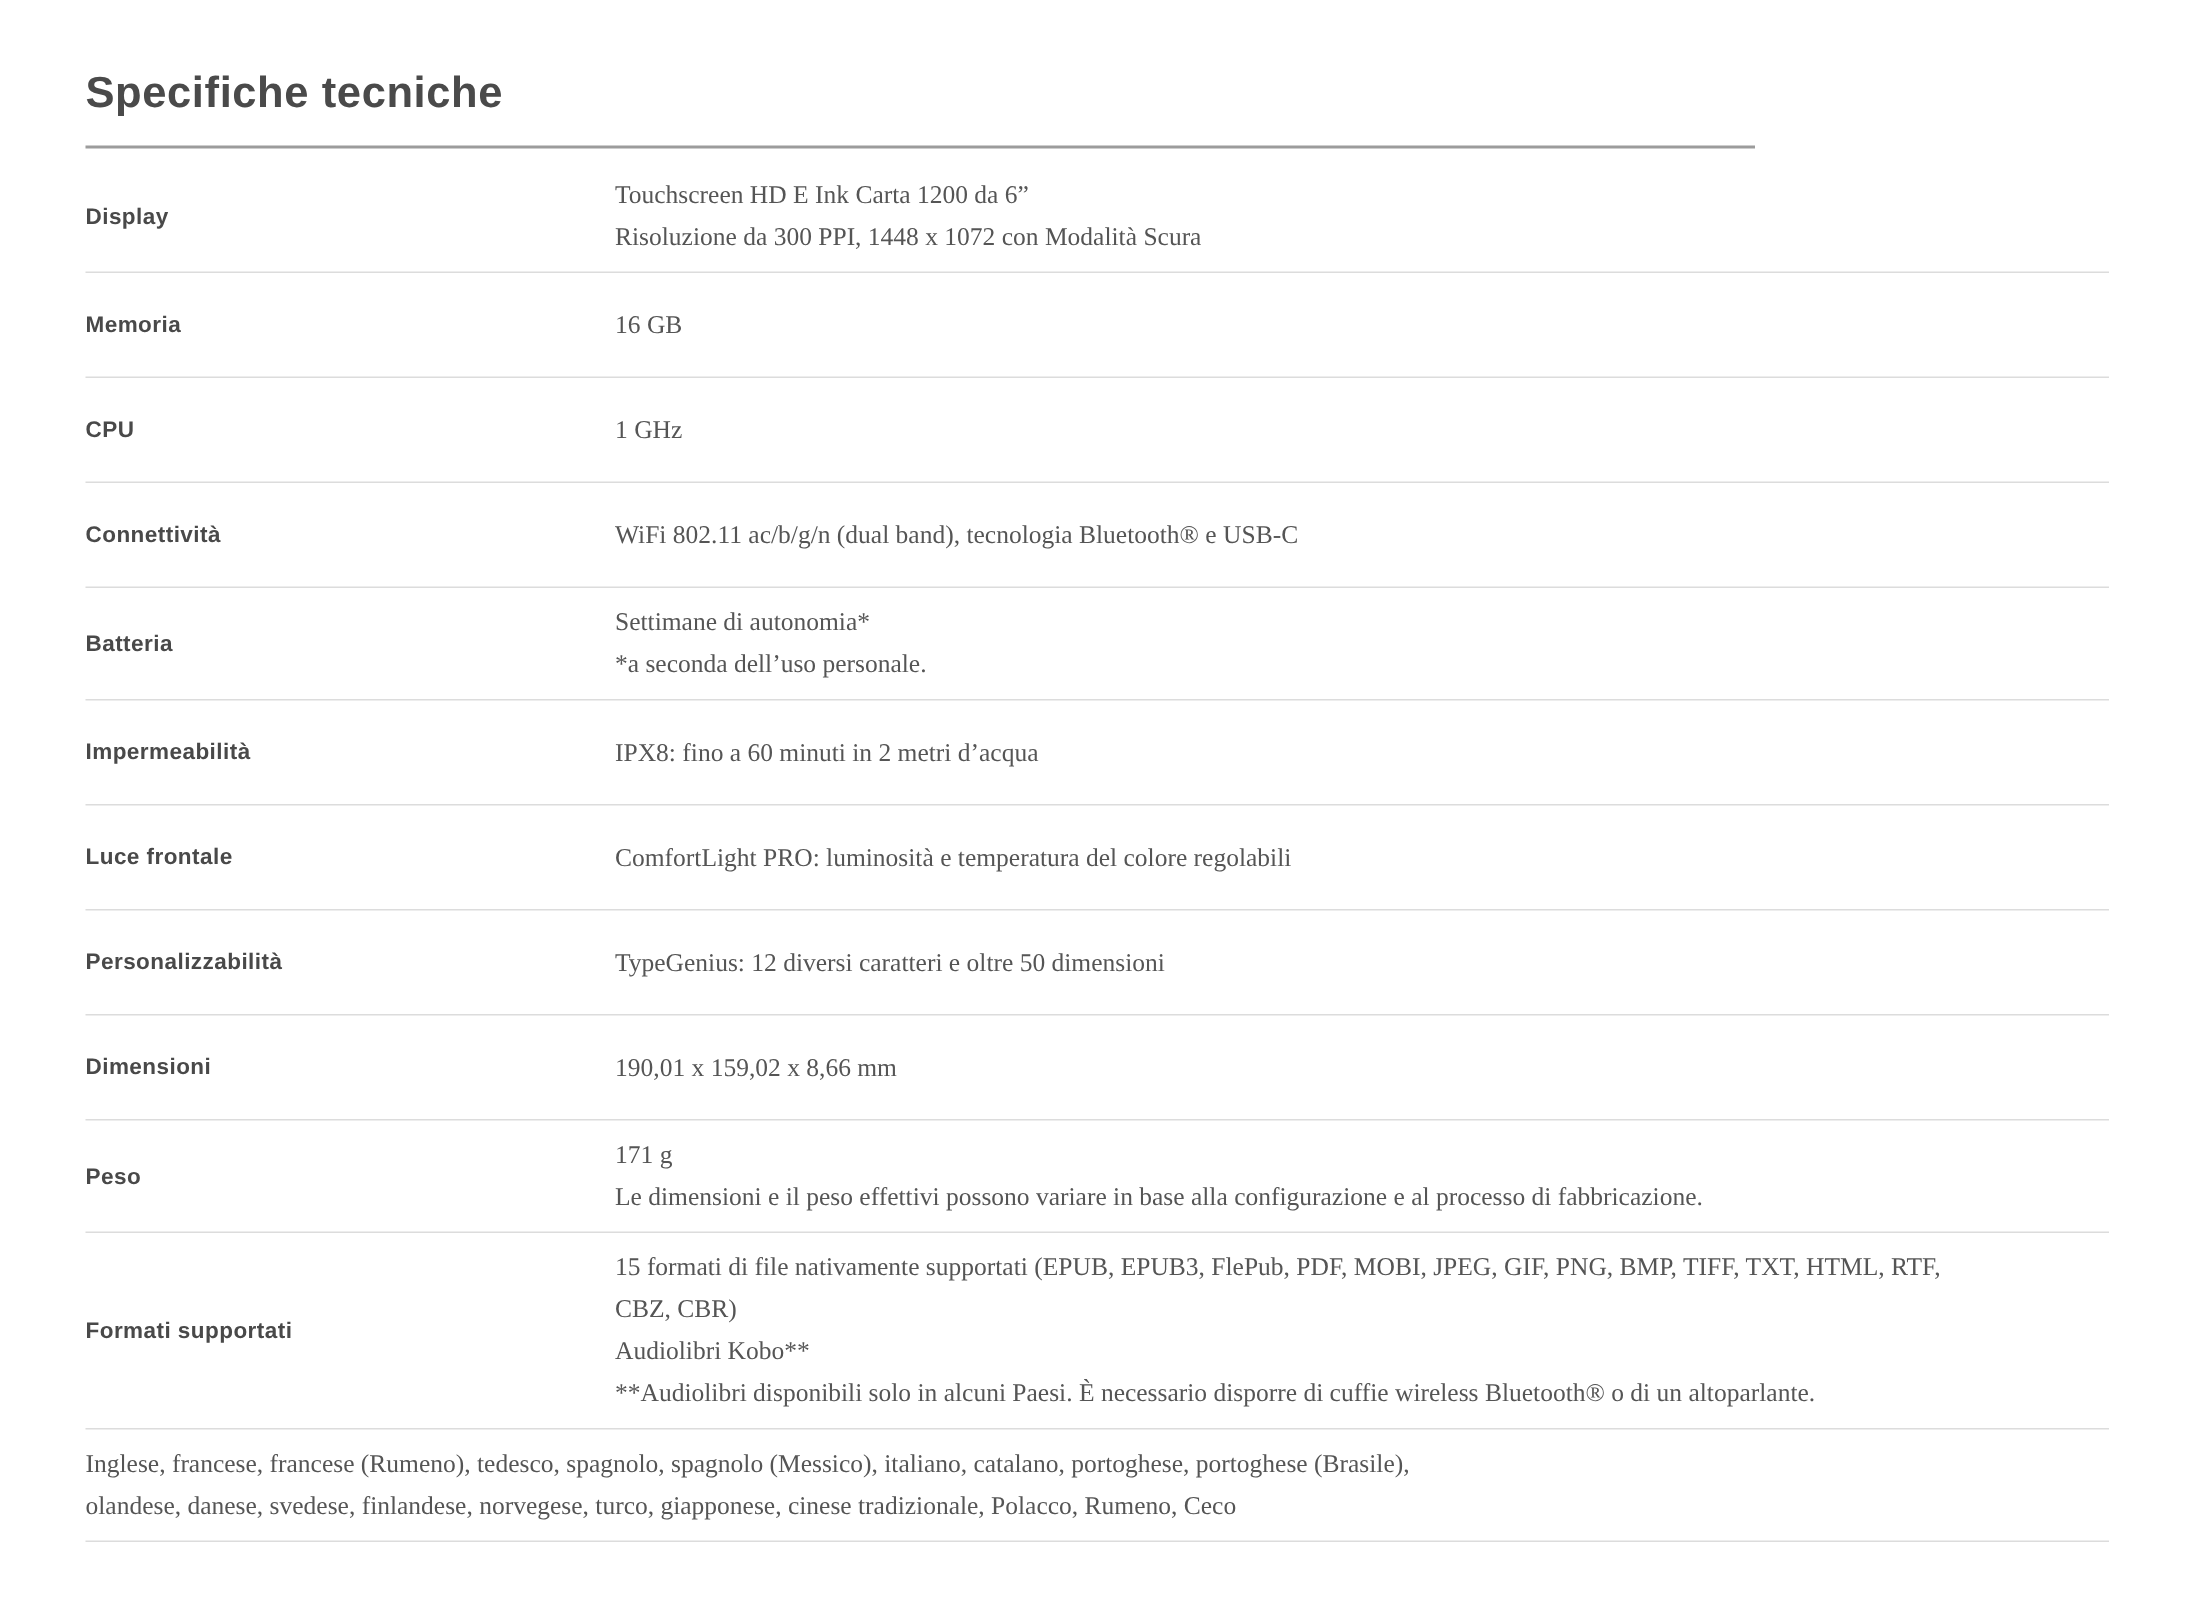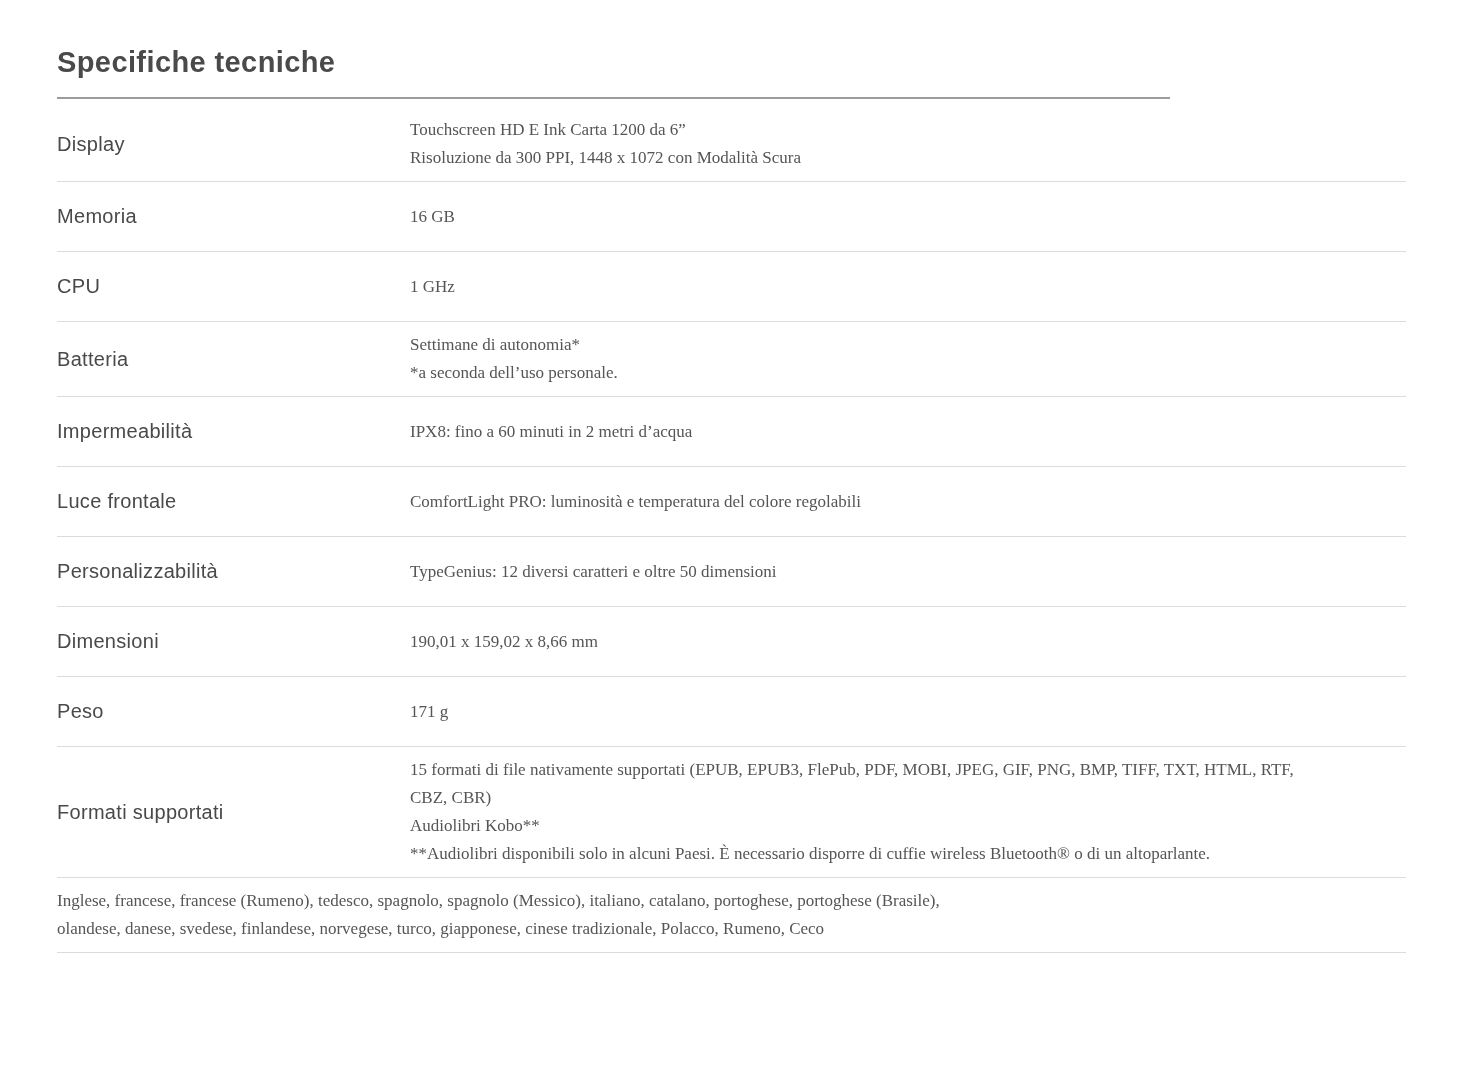--- a/index.html
+++ b/index.html
@@ -36,22 +36,22 @@
   .row {
     display: flex;
     align-items: center;
     min-height: 70px;
     padding: 9px 0;
     border-bottom: 1px solid #dcdcdc;
   }
   .cell-label {
     flex: 0 0 353px;
     width: 353px;
-    font-size: 20px;
-    font-weight: 400;
+    font-size: 15px;
+    font-weight: 700;
     letter-spacing: 0.3px;
     color: #494949;
     padding-right: 20px;
   }
   .cell-value {
     flex: 1 1 auto;
     font-family: "Liberation Serif", serif;
     font-size: 17px;
     line-height: 28px;
     color: #555555;
@@ -82,20 +82,26 @@
       </div>
     </div>
 
     <div class="row">
       <div class="cell-label">CPU</div>
       <div class="cell-value">
         <div class="value-line">1 GHz</div>
       </div>
     </div>
 
+    <div class="row">
+      <div class="cell-label">Connettività</div>
+      <div class="cell-value">
+        <div class="value-line">WiFi 802.11 ac/b/g/n (dual band), tecnologia Bluetooth® e USB-C</div>
+      </div>
+    </div>
 
     <div class="row">
       <div class="cell-label">Batteria</div>
       <div class="cell-value">
         <div class="value-line">Settimane di autonomia*</div>
         <div class="value-line">*a seconda dell’uso personale.</div>
       </div>
     </div>
 
     <div class="row">
@@ -123,20 +129,21 @@
       <div class="cell-label">Dimensioni</div>
       <div class="cell-value">
         <div class="value-line">190,01 x 159,02 x 8,66 mm</div>
       </div>
     </div>
 
     <div class="row">
       <div class="cell-label">Peso</div>
       <div class="cell-value">
         <div class="value-line">171 g</div>
+        <div class="value-line">Le dimensioni e il peso effettivi possono variare in base alla configurazione e al processo di fabbricazione.</div>
       </div>
     </div>
 
     <div class="row">
       <div class="cell-label">Formati supportati</div>
       <div class="cell-value">
         <div class="value-line">15 formati di file nativamente supportati (EPUB, EPUB3, FlePub, PDF, MOBI, JPEG, GIF, PNG, BMP, TIFF, TXT, HTML, RTF,</div>
         <div class="value-line">CBZ, CBR)</div>
         <div class="value-line">Audiolibri Kobo**</div>
         <div class="value-line">**Audiolibri disponibili solo in alcuni Paesi. È necessario disporre di cuffie wireless Bluetooth® o di un altoparlante.</div>

